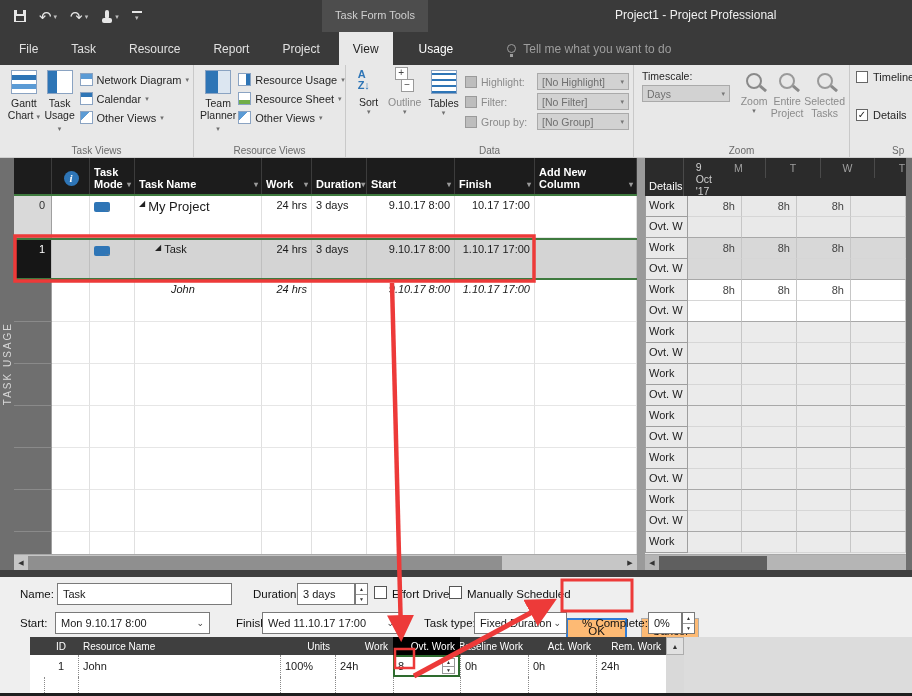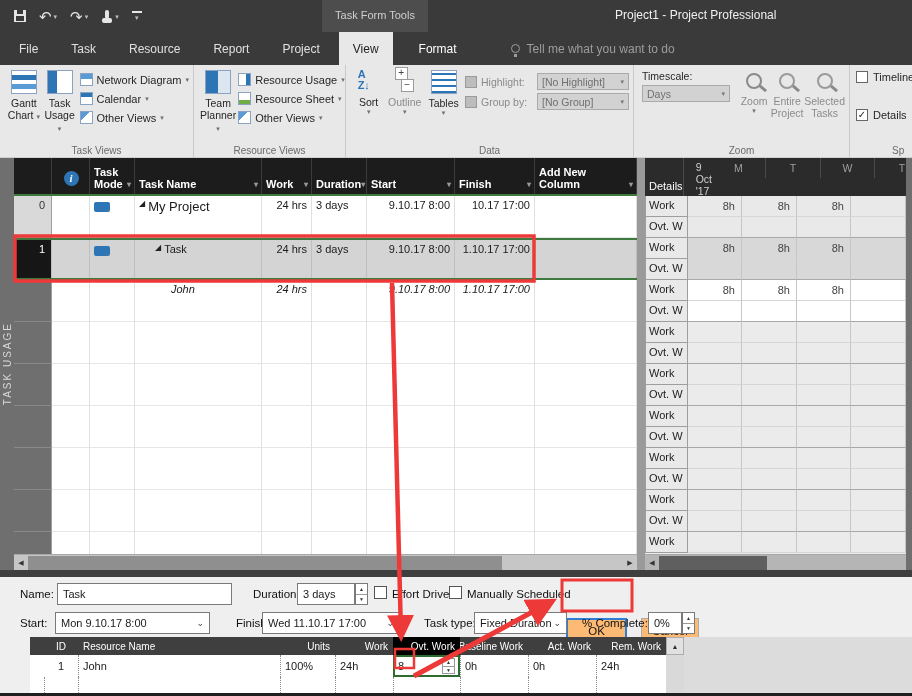--- a/index.html
+++ b/index.html
@@ -186,21 +186,21 @@
   </div>
   <div class="apptitle">Project1  -  Project Professional</div>
 
   <div class="tabrow">
     <div class="tab">File</div>
     <div class="tab">Task</div>
     <div class="tab">Resource</div>
     <div class="tab">Report</div>
     <div class="tab">Project</div>
     <div class="tab active">View</div>
-    <div class="tab ctx">Format</div>
+    <div class="tab ctx">Usage</div>
     <div class="tellme">
       <span class="bulb"></span>
       <span>Tell me what you want to do</span>
     </div>
   </div>
 
   <div class="ribbon">
     <div class="rgroup" style="width:194px">
       <div class="gcontent">
         <div class="bigbtn">
@@ -275,20 +275,28 @@
           <span class="icn big icn-tables"></span>
           <span>Tables</span>
             <span class="caret">▾</span>
         </div>
         <div class="scol" style="gap:3px;padding-top:5px;">
           <div class="ddrow">
             <span class="dicon"></span>
             <span class="ddlab">Highlight:</span>
             <span class="dd">
                 <span>[No Highlight]</span>
+                <span class="chev">▾</span>
+              </span>
+          </div>
+          <div class="ddrow">
+            <span class="dicon"></span>
+            <span class="ddlab">Filter:</span>
+            <span class="dd">
+                <span>[No Filter]</span>
                 <span class="chev">▾</span>
               </span>
           </div>
           <div class="ddrow">
             <span class="dicon"></span>
             <span class="ddlab">Group by:</span>
             <span class="dd">
                 <span>[No Group]</span>
                 <span class="chev">▾</span>
               </span>

